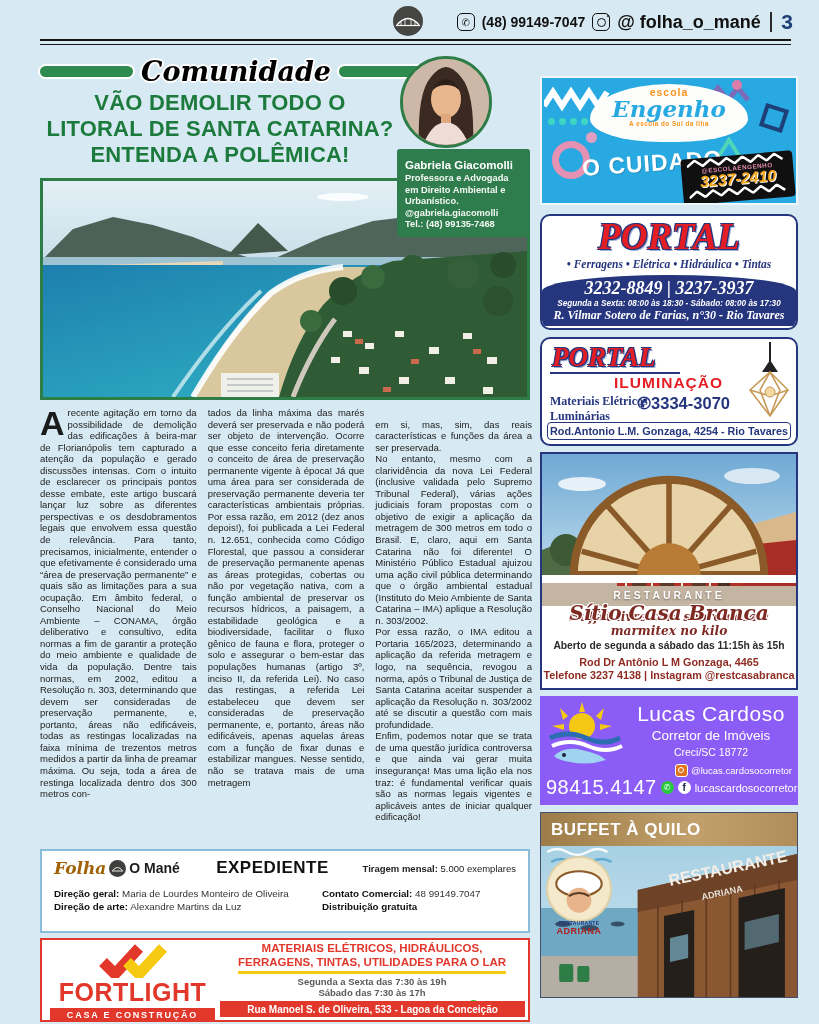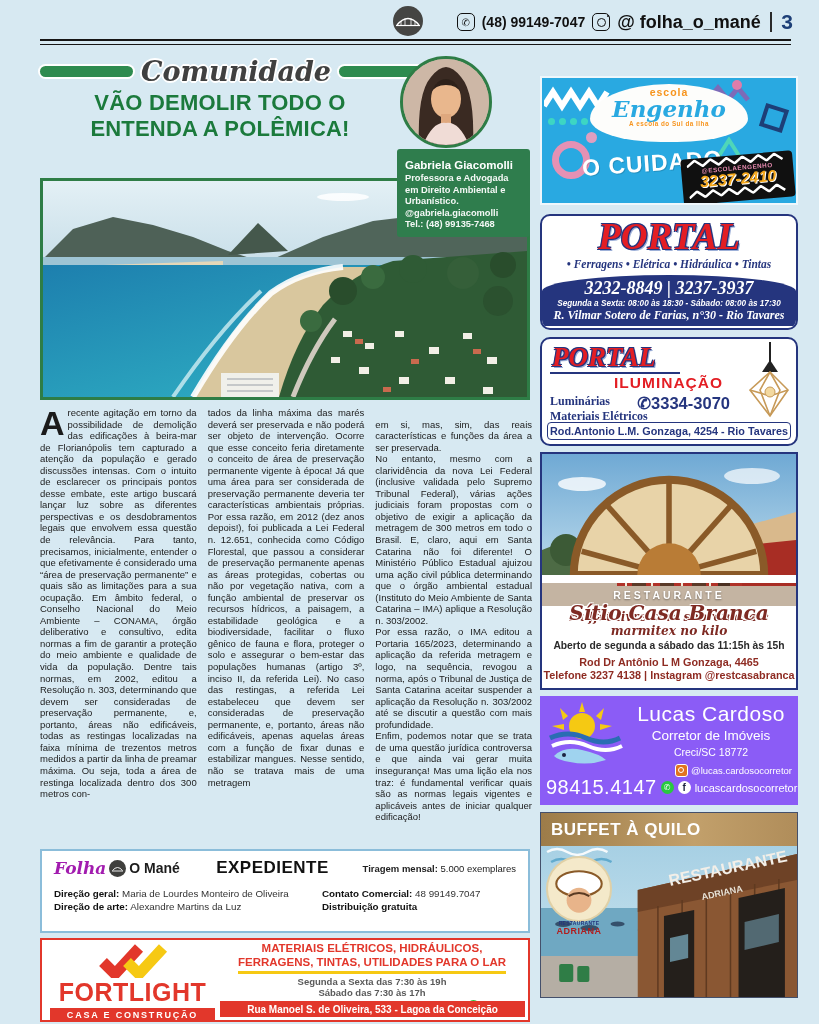--- a/index.html
+++ b/index.html
@@ -13,21 +13,21 @@
   .sq-icon{width:16px;height:16px;border:1.6px solid #111;border-radius:5px;display:flex;align-items:center;justify-content:center;font-size:10px;color:#111;}
   .ig-inner{width:7px;height:7px;border:1.6px solid #111;border-radius:50%;position:relative;}
   .ig-inner:after{content:"";position:absolute;right:-4px;top:-4px;width:2px;height:2px;background:#111;border-radius:50%;}
   .hdr-sep{width:2.5px;height:20px;background:#2a2a2a;margin:0 2px;}
   .hdr-num{font-weight:bold;font-size:21px;color:#1d3f77;}
   .double-rule{position:absolute;left:40px;right:28px;top:39px;height:3px;border-top:2.5px solid #161616;border-bottom:1.5px solid #161616;}
 
   
   .banner{position:absolute;left:40px;top:56px;width:392px;display:flex;align-items:center;gap:8px;}
   .banner .bar{flex:1;height:11px;background:#2e8b4f;border-radius:6px;box-shadow:0 0 0 2px #fff;}
-  .banner .script{font-family:"DejaVu Serif",serif;font-style:italic;font-weight:bold;font-size:27px;color:#404040;white-space:nowrap;
+  .banner .script{font-family:"DejaVu Serif",serif;font-style:italic;font-weight:bold;font-size:27px;color:#000000;white-space:nowrap;
      text-shadow:-2px 0 0 #fff,2px 0 0 #fff,0 -2px 0 #fff,0 2px 0 #fff,-1px -1px 0 #fff,1px 1px 0 #fff,1px -1px 0 #fff,-1px 1px 0 #fff;}
 
   
   .title{position:absolute;left:36px;top:90px;width:368px;text-align:center;color:#1b7a3c;font-weight:bold;font-size:22px;line-height:26px;letter-spacing:.2px;}
 
   
   .author-photo{position:absolute;left:400px;top:56px;width:86px;height:86px;border-radius:50%;border:3px solid #2e7d46;overflow:hidden;z-index:3;background:#cdb9a8;}
   .author-box{position:absolute;left:397px;top:149px;width:133px;height:88px;background:#2f7d4d;border-radius:3px;color:#fff;padding:10px 8px 0 8px;box-sizing:border-box;z-index:2;}
   .author-box .nm{font-weight:bold;font-size:11.5px;margin-bottom:2px;}
   .author-box .ln{font-size:9.3px;line-height:11.5px;font-weight:bold;opacity:.95;}
@@ -39,21 +39,21 @@
   
   .article{position:absolute;left:40px;top:407px;width:492px;display:flex;gap:11px;}
   .col{flex:1;font-size:9.5px;line-height:11.55px;text-align:justify;color:#1b1b1b;hyphens:none;}
   .col.pre{white-space:pre-line;}
   .dropcap{float:left;font-weight:bold;font-size:34px;line-height:29px;padding:2px 3px 0 0;color:#1b1b1b;}
 
   
   .exped{position:absolute;left:40px;top:849px;width:490px;height:84px;background:#fff;border:2px solid #8bbdda;box-sizing:border-box;padding:7px 12px 0 12px;}
   .exped-top{display:flex;align-items:center;}
   .exped-logo{display:flex;align-items:center;gap:3px;width:150px;}
-  .exped-folha{font-family:"DejaVu Serif",serif;font-style:italic;font-weight:bold;font-size:17px;color:#a21caf;}
+  .exped-folha{font-family:"DejaVu Serif",serif;font-style:italic;font-weight:bold;font-size:17px;color:#a16207;}
   .exped-circ{width:17px;height:17px;border-radius:50%;background:#3f3f3d;display:flex;align-items:center;justify-content:center;}
   .exped-mane{font-size:14px;font-weight:bold;color:#1c1c1c;}
   .exped-title{flex:1;text-align:center;font-weight:bold;font-size:17px;letter-spacing:.5px;color:#111;}
   .exped-tiragem{width:175px;text-align:right;font-size:9.5px;color:#222;}
   .exped-tiragem b{font-weight:bold;}
   .exped-rows{display:flex;margin-top:9px;}
   .exped-colL{width:58%;}
   .exped-colR{width:42%;}
   .exped-line{font-size:9.8px;line-height:13px;color:#333;}
   .exped-line b{color:#111;}
@@ -176,20 +176,21 @@
   <div class="double-rule"></div>
 
   <div class="banner">
     <span class="bar"></span>
     <span class="script">Comunidade</span>
     <span class="bar"></span>
   </div>
 
   <div class="title">
     <div>VÃO DEMOLIR TODO O</div>
+    <div>LITORAL DE SANTA CATARINA?</div>
     <div>ENTENDA A POLÊMICA!</div>
   </div>
 
   <div class="author-photo">
     <svg viewBox="0 0 86 86">
         <rect width="86" height="86" fill="#cdb7a6"></rect>
         <path d="M16 86 Q14 34 28 18 Q36 8 43 8 Q50 8 58 18 Q72 34 70 86 Z" fill="#3a2a22"></path>
         <ellipse cx="43" cy="40" rx="15" ry="19" fill="#e9b78d"></ellipse>
         <path d="M28 34 Q33 20 43 20 Q53 20 58 34 Q54 26 43 26 Q32 26 28 34Z" fill="#2e211a"></path>
         <rect x="38" y="55" width="10" height="10" fill="#dfa87e"></rect>
@@ -378,22 +379,22 @@
     <div class="p1-blue">
       <div class="p1-phones">3232-8849 | 3237-3937</div>
       <div class="p1-hours">Segunda a Sexta: 08:00 às 18:30 - Sábado: 08:00 às 17:30</div>
       <div class="p1-addr">R. Vilmar Sotero de Farias, n°30 - Rio Tavares</div>
     </div>
   </div>
 
   <div class="ad portal2">
     <div><span class="p-name">PORTAL</span></div>
     <div class="p2-sub">ILUMINAÇÃO</div>
+    <div class="p2-item">Materiais Elétricos</div>
     <div class="p2-item">Luminárias</div>
-    <div class="p2-item">Materiais Elétricos</div>
     <div class="p2-item">Lâmpadas e Acessórios</div>
     <div class="p2-phone">✆<span>3334-3070</span></div>
     <svg class="p2-lamp" width="56" height="78" viewBox="0 0 56 78">
       <line x1="34" y1="0" x2="34" y2="22" stroke="#222" stroke-width="2"></line>
       <polygon points="34,18 26,30 42,30" fill="#222"></polygon>
       <g stroke="#c79a58" stroke-width="1.6" fill="none">
         <polygon points="34,30 14,48 34,74 52,48"></polygon>
         <polyline points="14,48 34,54 52,48"></polyline>
         <polyline points="34,30 24,48 34,74"></polyline>
         <polyline points="34,30 44,48 34,74"></polyline>

